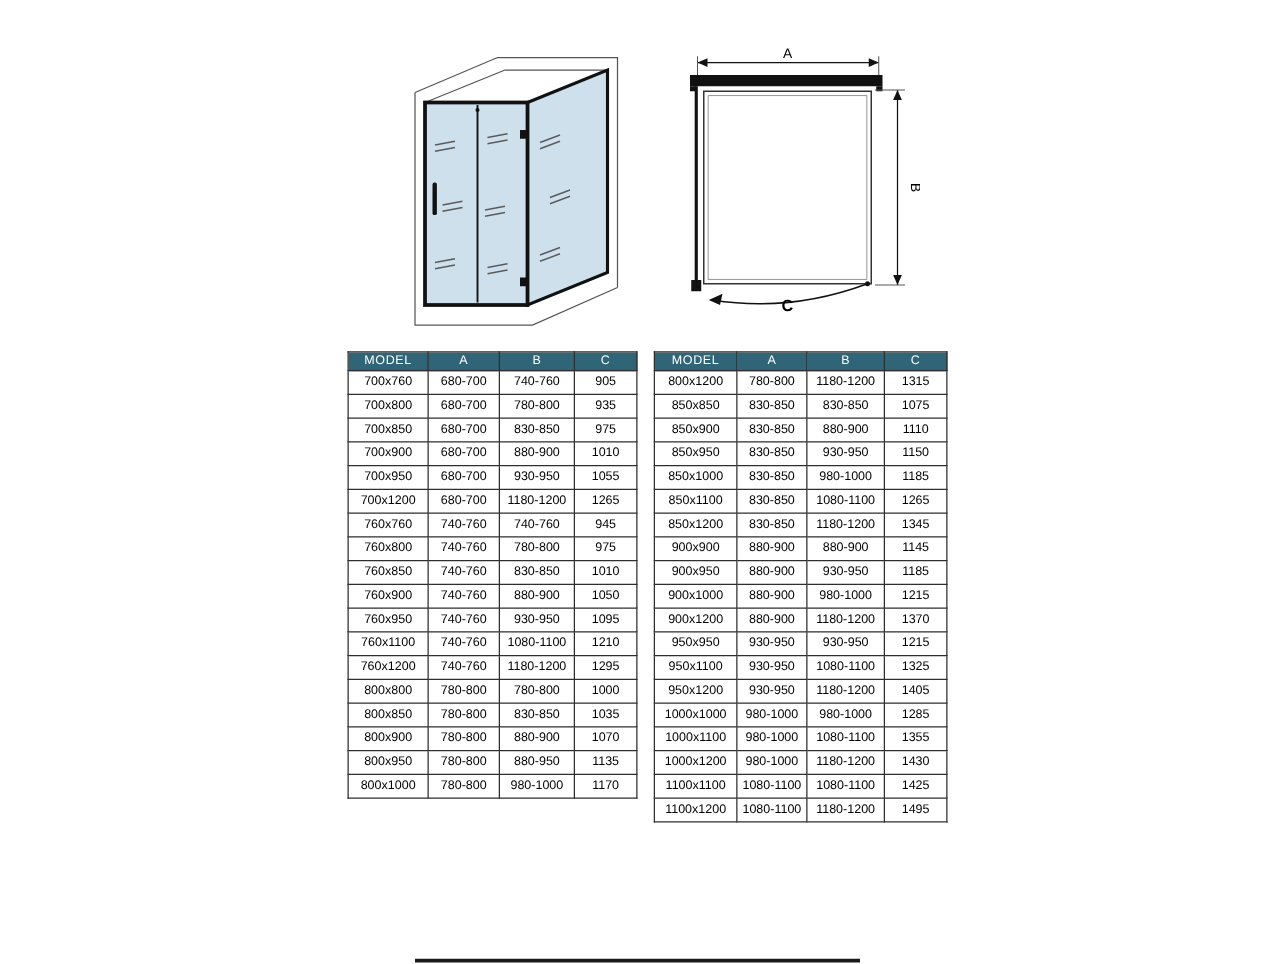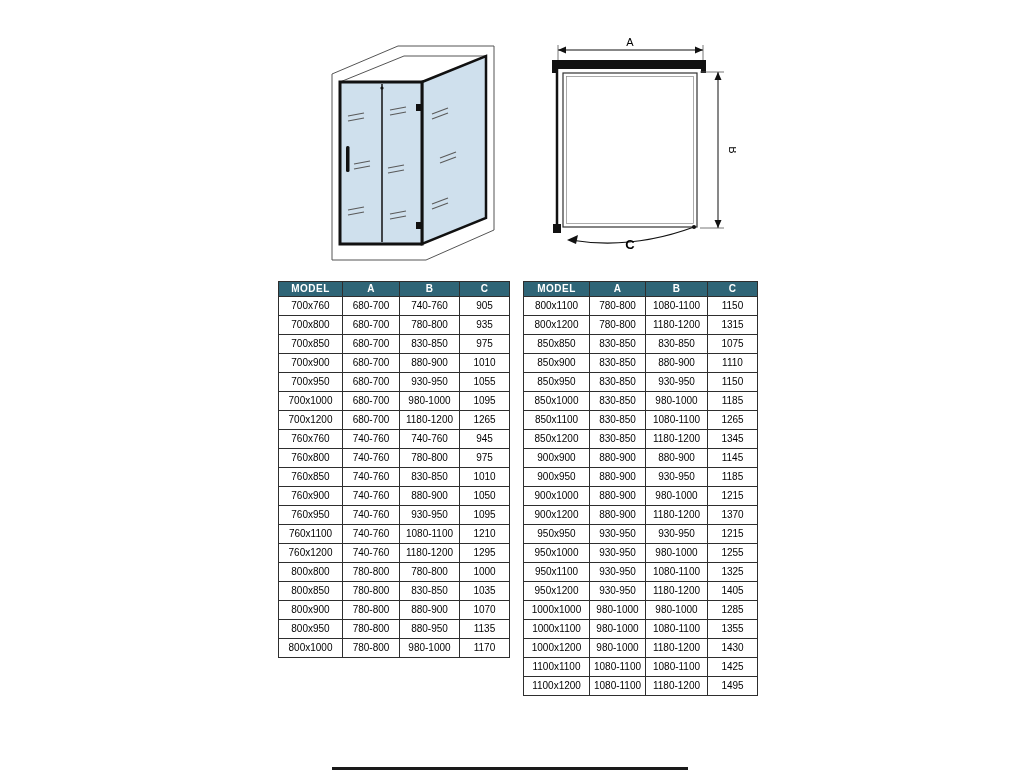--- a/index.html
+++ b/index.html
@@ -24,21 +24,21 @@
     font-size:10px;
     line-height:1;
     background:#fff;
   }
   #table-left  { left:278px; top:281px; width:231px; }
   #table-right { left:523px; top:281px; width:234px; }
 
   table.spec th {
     background:var(--header-bg, #2f6577);
     color:#fff;
-    font-weight:bold;
+    font-weight:normal;
     font-size:10px;
     height:15px;
     border:1px solid #2e2e2e;
     text-align:center;
     letter-spacing:0.5px;
   }
   table.spec td {
     text-align:center;
     height:19px;
     border:1px solid #2e2e2e;
@@ -179,26 +179,20 @@
           <td>880-900</td>
           <td>1010</td>
         </tr>
         <tr>
           <td>700x950</td>
           <td>680-700</td>
           <td>930-950</td>
           <td>1055</td>
         </tr>
         <tr>
-          <td>700x1000</td>
-          <td>680-700</td>
-          <td>980-1000</td>
-          <td>1095</td>
-        </tr>
-        <tr>
           <td>700x1200</td>
           <td>680-700</td>
           <td>1180-1200</td>
           <td>1265</td>
         </tr>
         <tr>
           <td>760x760</td>
           <td>740-760</td>
           <td>740-760</td>
           <td>945</td>
@@ -282,50 +276,44 @@
     <thead>
         <tr>
           <th>MODEL</th>
           <th>A</th>
           <th>B</th>
           <th>C</th>
         </tr>
       </thead>
     <tbody>
         <tr>
-          <td>800x1100</td>
-          <td>780-800</td>
-          <td>1080-1100</td>
+          <td>800x1200</td>
+          <td>780-800</td>
+          <td>1180-1200</td>
+          <td>1315</td>
+        </tr>
+        <tr>
+          <td>850x850</td>
+          <td>830-850</td>
+          <td>830-850</td>
+          <td>1075</td>
+        </tr>
+        <tr>
+          <td>850x900</td>
+          <td>830-850</td>
+          <td>880-900</td>
+          <td>1110</td>
+        </tr>
+        <tr>
+          <td>850x950</td>
+          <td>830-850</td>
+          <td>930-950</td>
           <td>1150</td>
         </tr>
         <tr>
-          <td>800x1200</td>
-          <td>780-800</td>
-          <td>1180-1200</td>
-          <td>1315</td>
-        </tr>
-        <tr>
-          <td>850x850</td>
-          <td>830-850</td>
-          <td>830-850</td>
-          <td>1075</td>
-        </tr>
-        <tr>
-          <td>850x900</td>
-          <td>830-850</td>
-          <td>880-900</td>
-          <td>1110</td>
-        </tr>
-        <tr>
-          <td>850x950</td>
-          <td>830-850</td>
-          <td>930-950</td>
-          <td>1150</td>
-        </tr>
-        <tr>
           <td>850x1000</td>
           <td>830-850</td>
           <td>980-1000</td>
           <td>1185</td>
         </tr>
         <tr>
           <td>850x1100</td>
           <td>830-850</td>
           <td>1080-1100</td>
           <td>1265</td>
@@ -358,26 +346,20 @@
           <td>900x1200</td>
           <td>880-900</td>
           <td>1180-1200</td>
           <td>1370</td>
         </tr>
         <tr>
           <td>950x950</td>
           <td>930-950</td>
           <td>930-950</td>
           <td>1215</td>
-        </tr>
-        <tr>
-          <td>950x1000</td>
-          <td>930-950</td>
-          <td>980-1000</td>
-          <td>1255</td>
         </tr>
         <tr>
           <td>950x1100</td>
           <td>930-950</td>
           <td>1080-1100</td>
           <td>1325</td>
         </tr>
         <tr>
           <td>950x1200</td>
           <td>930-950</td>

